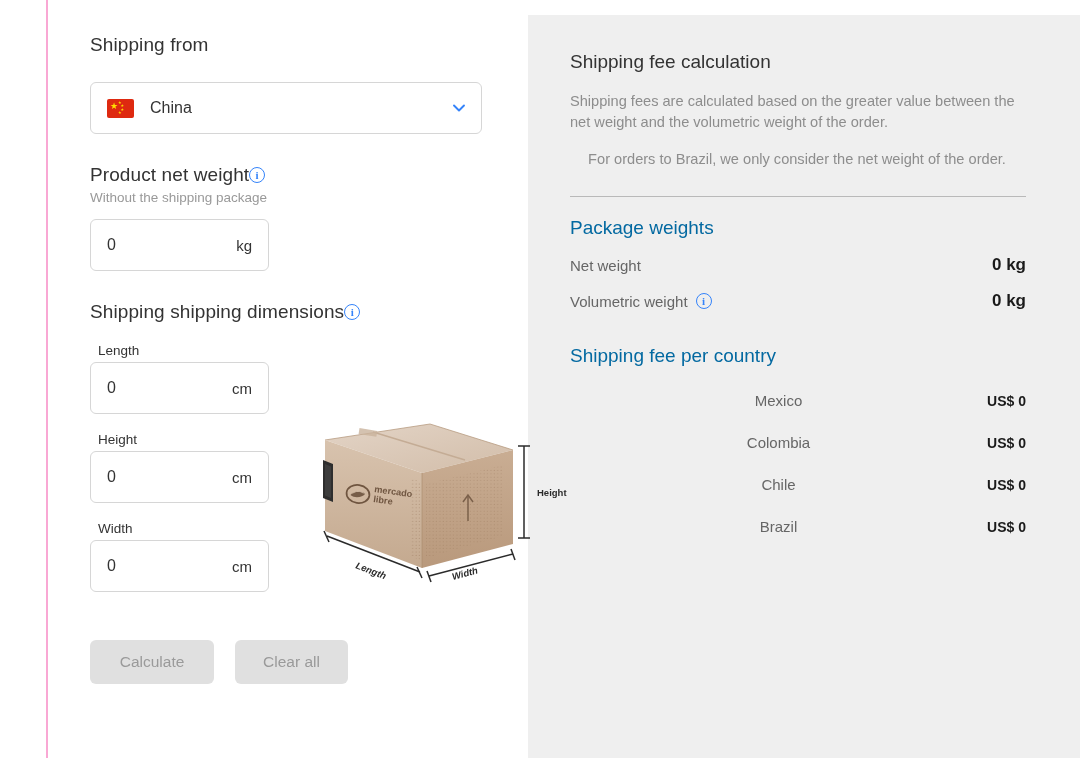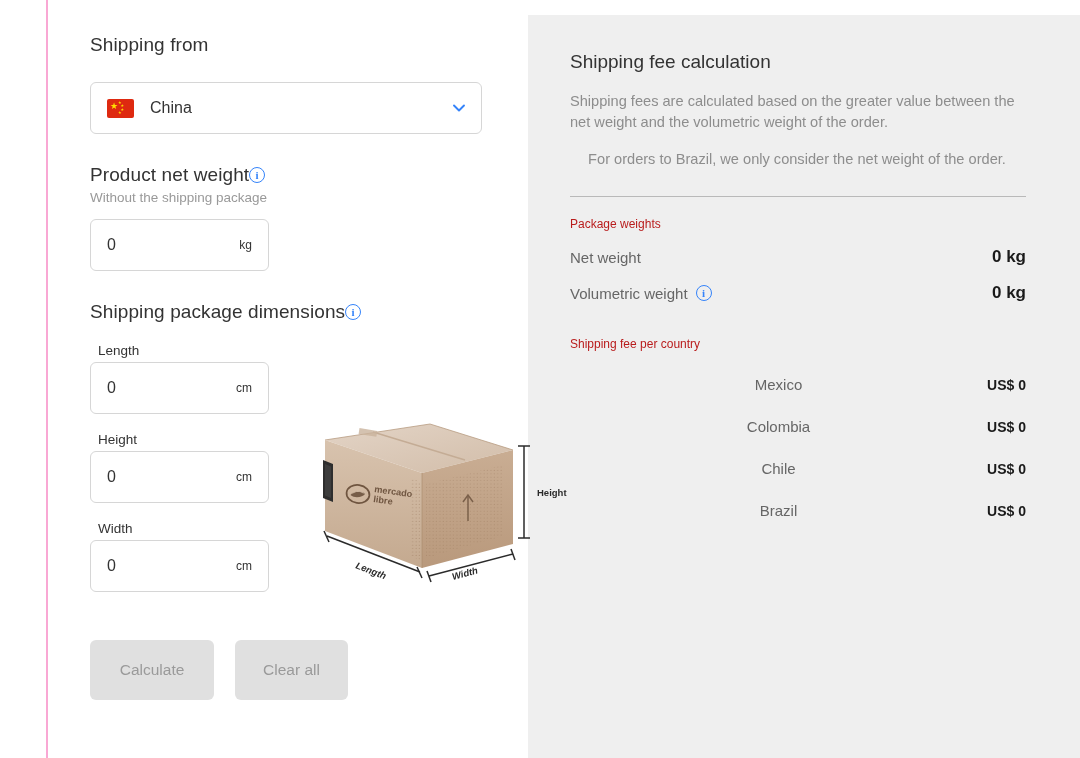--- a/index.html
+++ b/index.html
@@ -117,21 +117,21 @@
     color: #333333;
     flex: 1;
     border: none;
     outline: none;
     background: transparent;
     font-family: "Liberation Sans", sans-serif;
     padding: 0;
     width: 100%;
   }
   .field .unit {
-    font-size: 12px;
+    font-size: 15px;
     color: #333333;
     margin-left: 6px;
   }
 
   .dim-label {
     margin-top: 18px;
     font-size: 13.5px;
     color: #333333;
     padding-left: 8px;
   }
@@ -140,21 +140,21 @@
 
   .mt-block { margin-top: 30px; }
 
   
   .buttons {
     margin-top: 48px;
     display: flex;
     gap: 21px;
   }
   .btn {
-    height: 60px;
+    height: 44px;
     border-radius: 6px;
     background: #e0e0e0;
     color: #9a9a9a;
     font-size: 15.5px;
     border: none;
     display: flex;
     align-items: center;
     justify-content: center;
     font-family: "Liberation Sans", sans-serif;
     cursor: default;
@@ -193,22 +193,22 @@
   }
   .rp-para.second { margin-top: 16px; text-align: center; }
   .rp-divider {
     margin-top: 26px;
     height: 1px;
     background: #b9b9b9;
     width: 456px;
   }
   .rp-subtitle {
     margin-top: 20px;
-    font-size: 12px;
-    color: #b91c1c;
+    font-size: 19px;
+    color: #0369a1;
   }
   .rp-row {
     margin-top: 16px;
     display: flex;
     align-items: center;
     width: 456px;
     text-align: center;
   }
   .rp-row .lbl {
     font-size: 15px;
@@ -269,21 +269,21 @@
           </span>
       </div>
       <div class="subtext">Without the shipping package</div>
 
       <div class="field">
         <input class="value" type="text" value="0" style="">
         <span class="unit">kg</span>
       </div>
 
       <div class="section-title with-icon mt-block">
-        <span>Shipping package dimensions</span>
+        <span>Shipping shipping dimensions</span>
         <span class="info-icon">
             <i>i</i>
           </span>
       </div>
 
       <div class="dim-label first">Length</div>
       <div class="field dim-field">
         <input class="value" type="text" value="0" style="">
         <span class="unit">cm</span>
       </div>

